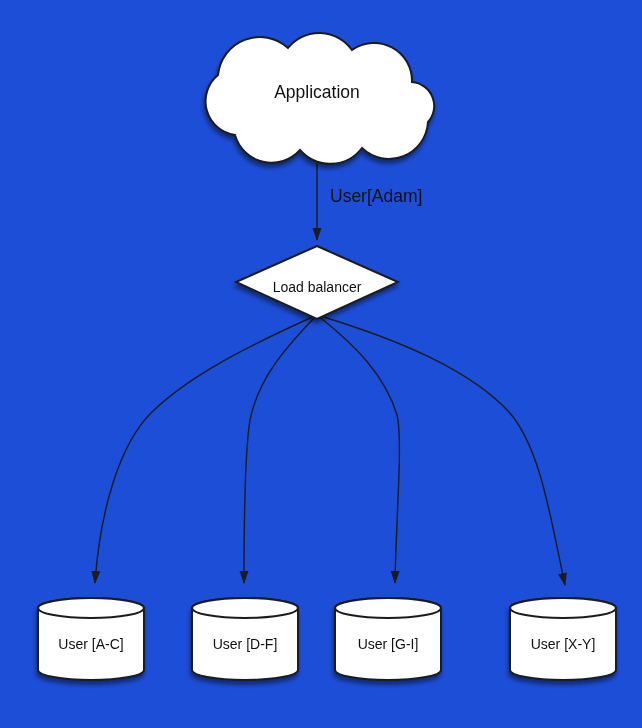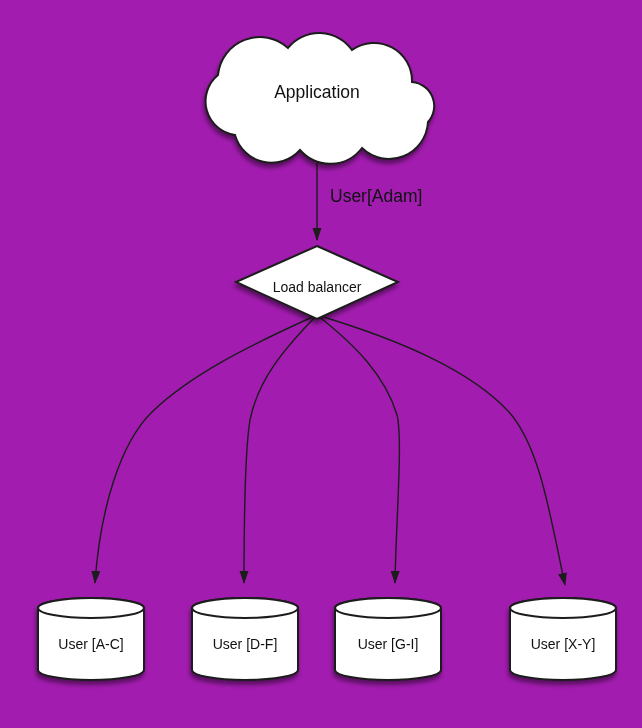--- a/index.html
+++ b/index.html
@@ -4,21 +4,21 @@
 <style>
   html, body {
     margin: 0;
     padding: 0;
     background: #ffffff;
   }
   .canvas {
     position: relative;
     width: 642px;
     height: 728px;
-    background: #a21caf;
+    background: #1d4ed8;
     overflow: hidden;
     font-family: "Liberation Sans", sans-serif;
   }
   svg { display: block; }
   .shape {
     fill: #ffffff;
     stroke: #1c1c1c;
     stroke-width: 2;
   }
   .edge {

